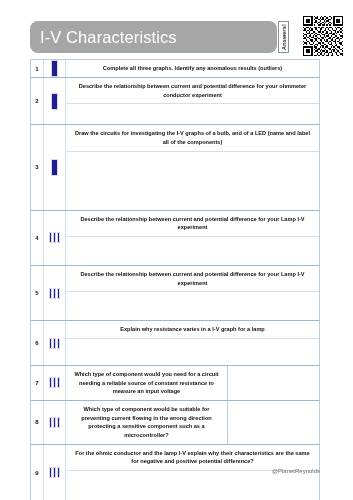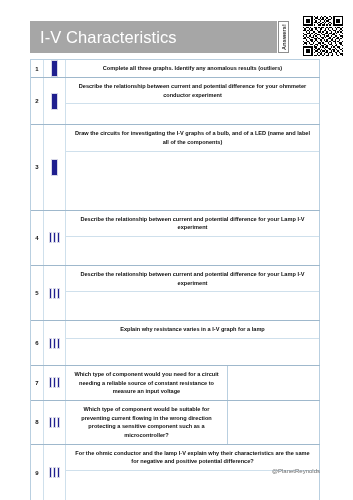--- a/index.html
+++ b/index.html
@@ -27,20 +27,21 @@
     align-items: center;
   }
   .title-bar {
     flex: 1 1 auto;
     height: 32px;
     background: #a6a6a6;
     display: flex;
     align-items: center;
     padding-left: 10px;
     box-sizing: border-box;
+    border-radius: 8px;
   }
   .title-bar .title-text {
     color: #ffffff;
     font-size: 16.5px;
     font-weight: 400;
     letter-spacing: 0.1px;
     line-height: 1;
   }
   .answers-tab {
     width: 11px;

